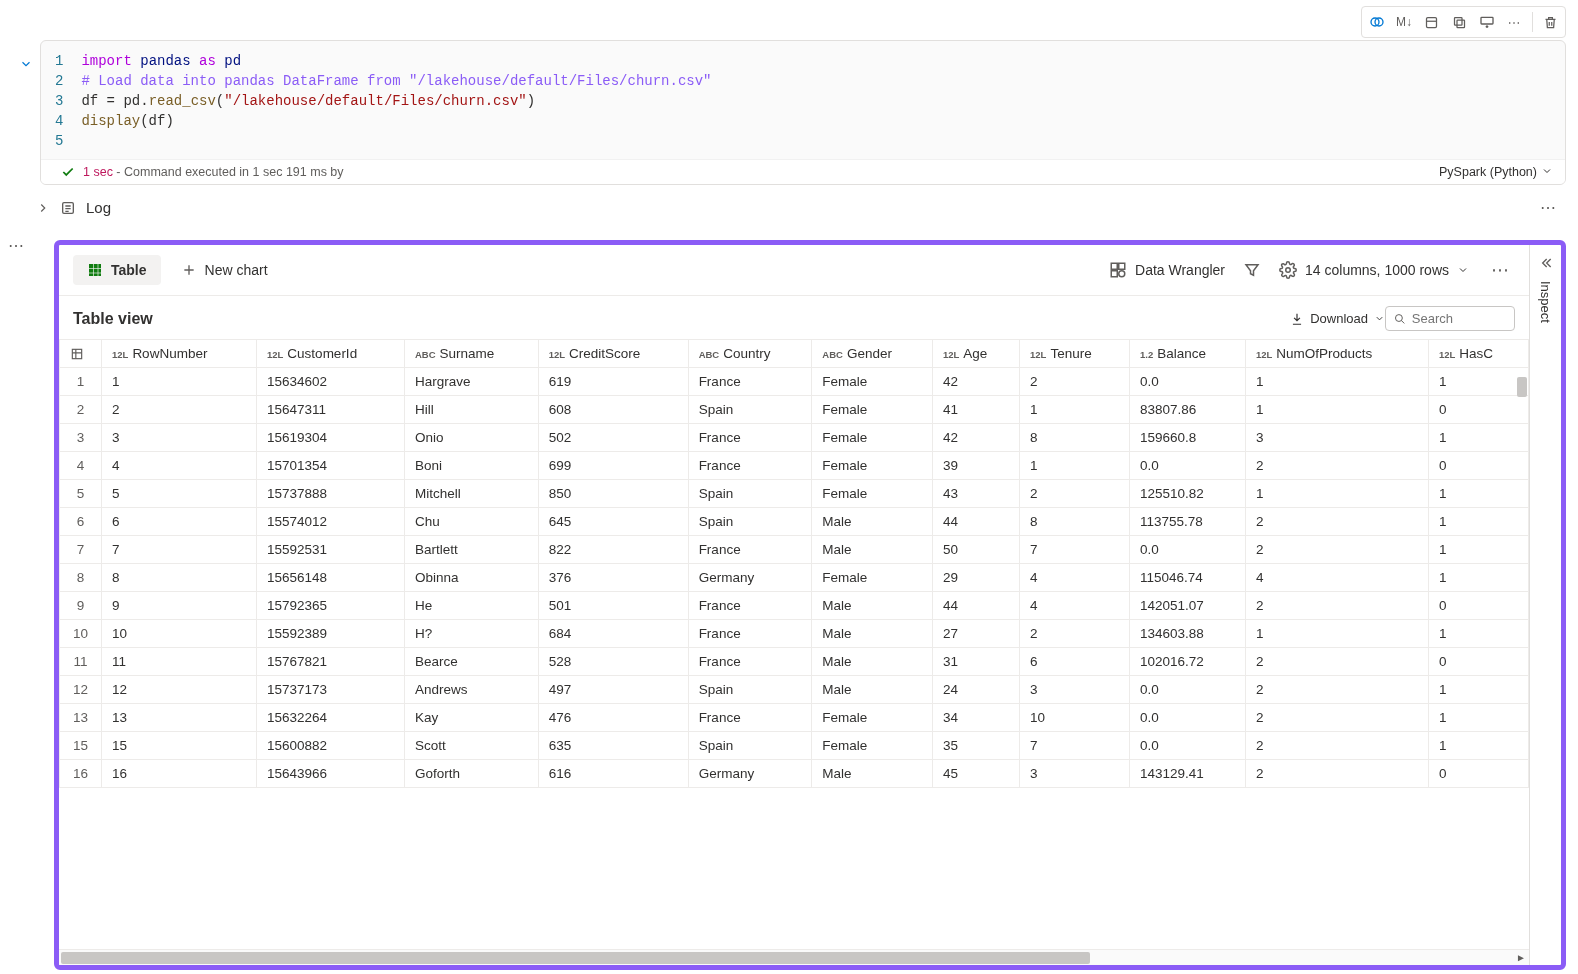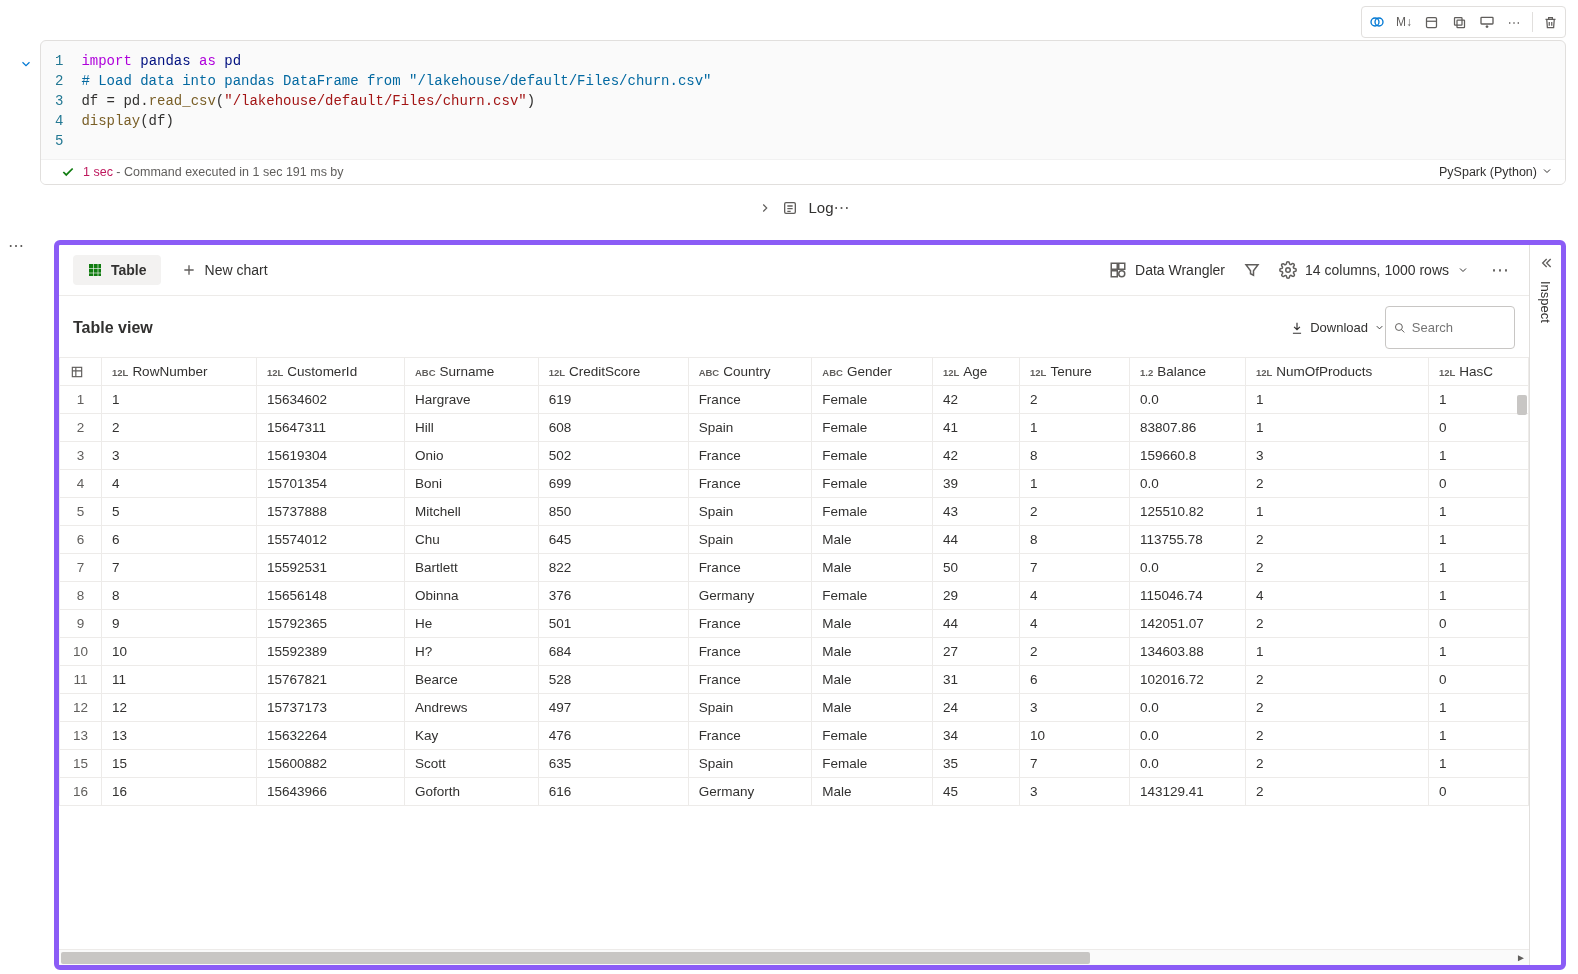--- a/index.html
+++ b/index.html
@@ -81,21 +81,21 @@
       color: #237893;
       text-align: right;
       padding-right: 18px;
       user-select: none;
       min-width: 26px;
     }
     .gutter div { }
     .code-lines { flex: 1; }
     .tok-kw { color: #af00db; }
     .tok-mod { color: #001080; }
-    .tok-comment { color: #0369a1; }
+    .tok-comment { color: #8b5cf6; }
     .tok-str { color: #a31515; }
     .tok-func { color: #795e26; }
 
     .status-bar {
       display: flex;
       align-items: center;
       justify-content: space-between;
       padding: 5px 12px 5px 0;
       font-size: 12.5px;
       color: #605e5c;
@@ -104,25 +104,25 @@
     }
     .status-left { display:flex; align-items:center; gap:8px; }
     .status-bar-wrap { position:relative; }
     .check-icon { color: #107c10; width:14px; height:14px; margin-left:20px;}
     .kernel-sel { display:flex; align-items:flex-start; gap:4px; color:#323130; cursor:pointer;}
 
     
     .log-row {
       position: absolute;
       top: 192px;
-      left: 44px;
+      left: 28px;
       right: 12px;
       display: flex;
       align-items: center;
-      justify-content: center;
+      justify-content: space-between;
       padding: 6px 8px;
     }
     .log-left { display:flex; align-items:center; gap:10px; }
     .log-chev { color:#605e5c; width:14px; height:14px; cursor:pointer;}
     .log-icon { color:#605e5c; width:16px; height:16px;}
     .log-label { font-size:15px; font-weight:400; color:#323130;}
     .log-more { color:#605e5c; font-size:16px; letter-spacing:2px; cursor:pointer;}
 
     
     .output-panel {
@@ -184,21 +184,21 @@
       justify-content:space-between;
       padding: 10px 14px 8px 14px;
     }
     .tv-title { font-size:16px; font-weight:600;}
     .tv-right { display:flex; align-items:center; }
     .dl-btn { display:flex; align-items:center; gap:6px; color:#323130; cursor:pointer; font-size:13px;}
     .search-box {
       display:flex; align-items:center; gap:6px;
       border:1px solid #c8c6c4;
       border-radius:4px;
-      padding:13px 8px;
+      padding:4px 8px;
       width:130px;
     }
     .search-box input {
       border:none; outline:none; width:100%; font-size:13px; color:#605e5c;
       background:transparent;
     }
 
     .data-grid-wrap {
       flex:1;
       overflow:hidden;

